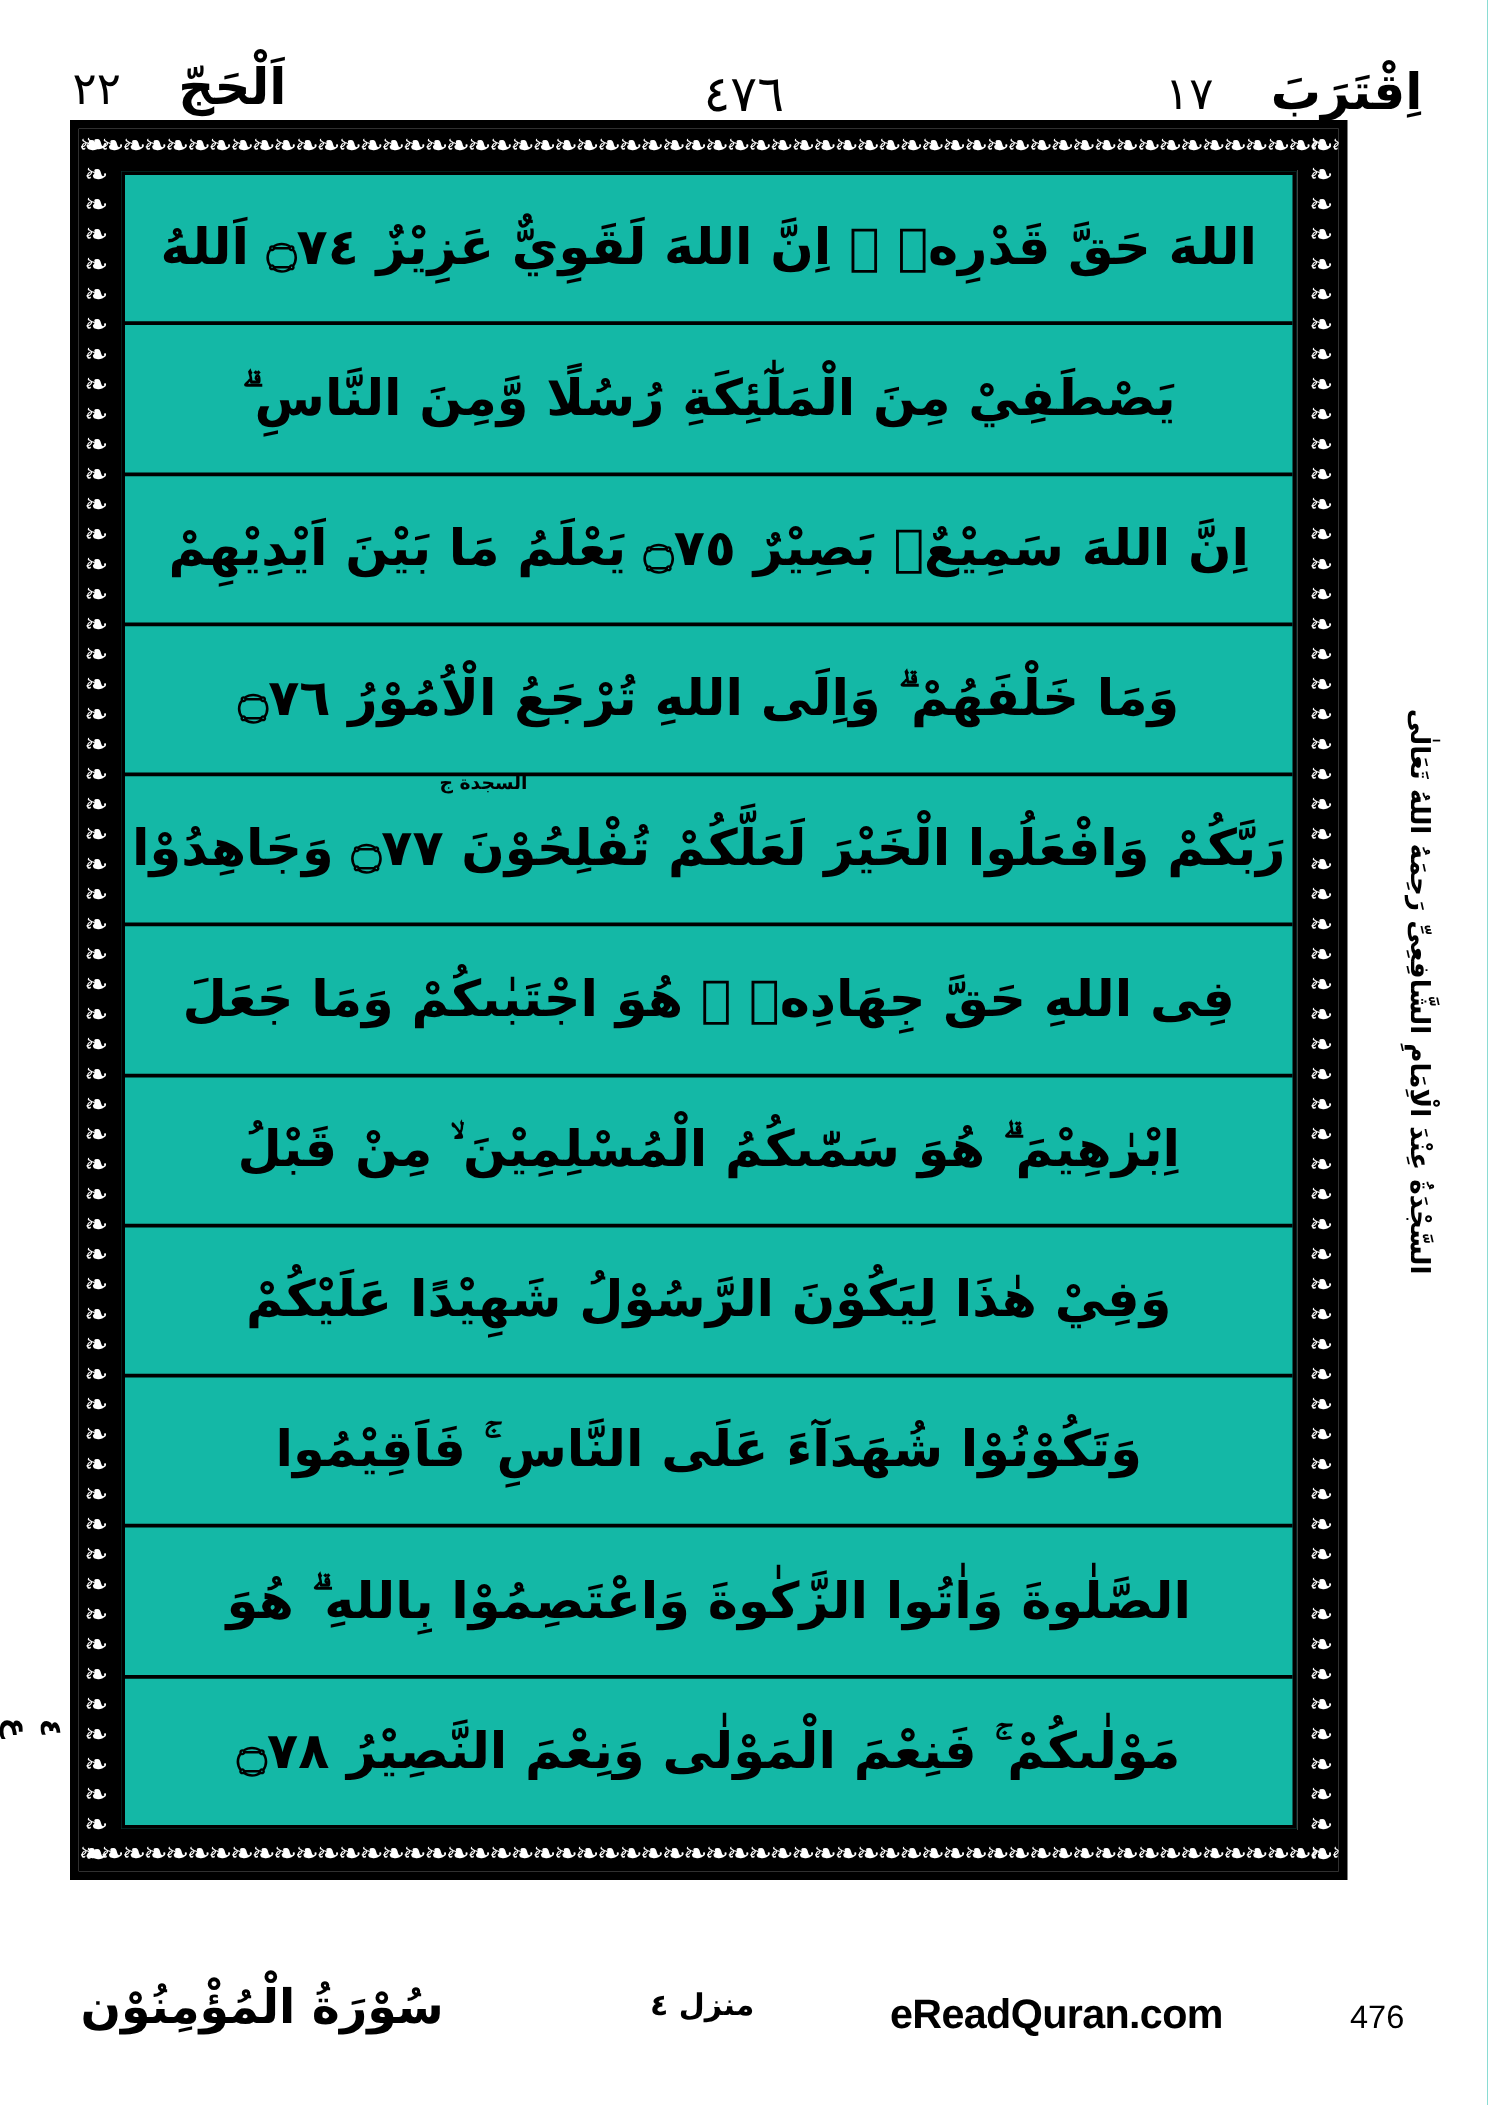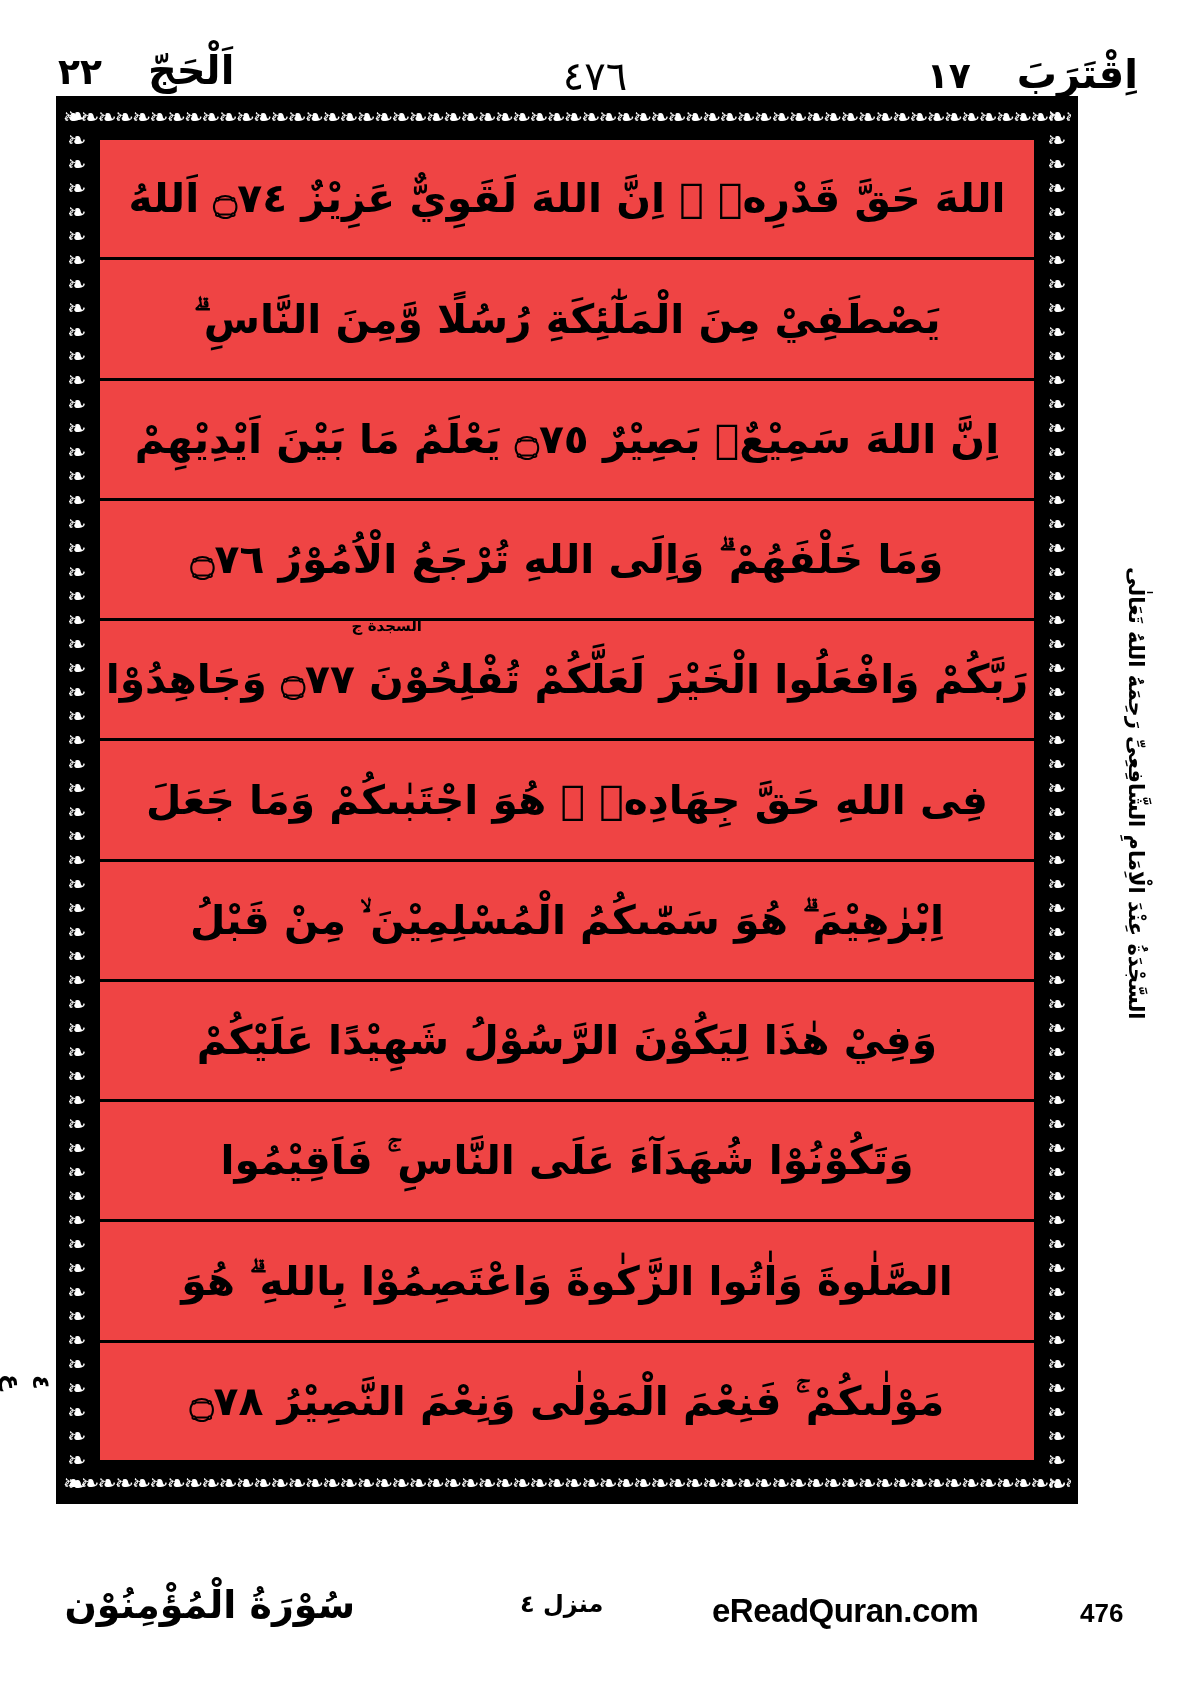--- a/index.html
+++ b/index.html
@@ -25,21 +25,21 @@
   }
   .hdr-right{position:absolute;right:52px;top:20px;}
   .hdr-left{position:absolute;left:58px;top:16px;}
   .hdr-center{position:absolute;left:0;width:1190px;text-align:center;top:22px;}
   .hdr-ar{
     font-size:40px;font-weight:700;
     font-family:"DejaVu Sans","Liberation Sans",sans-serif;
     letter-spacing:0px;line-height:1;margin-left:32px;
   }
   .hdr-num{
-    font-size:36px;font-weight:700;line-height:1;
+    font-size:36px;font-weight:400;line-height:1;
   }
   .hdr-page{
     font-size:40px;font-weight:400;line-height:1;
   }
 
   
   .frame{
     position:absolute;
     left:56px;top:96px;
     width:1022px;height:1408px;
@@ -90,21 +90,21 @@
     border:4px solid #000;
   }
 
   
   .textblock{
     position:absolute;
     left:97px;top:137px;
     width:940px;height:1326px;
     box-sizing:border-box;
     border:3px solid #000;
-    background:#ef4444;
+    background:#14b8a6;
     display:flex;
     flex-direction:column;
   }
   .aline{
     flex:1 1 0;
     border-bottom:3px solid #000;
     position:relative;
     display:flex;
     align-items:center;
     justify-content:center;
@@ -185,21 +185,21 @@
   }
   .ft-brand{
     position:absolute;left:712px;top:16px;
     font-size:33px;font-weight:700;
     font-family:"Liberation Sans",sans-serif;
     letter-spacing:-0.5px;
     line-height:1;white-space:nowrap;
   }
   .ft-page{
     position:absolute;left:1080px;top:22px;
-    font-size:26px;font-weight:700;
+    font-size:26px;font-weight:400;
     font-family:"Liberation Sans",sans-serif;
     line-height:1;
   }
 </style>
 </head>
 <body>
 
 <div class="header">
 
   <div class="hdr-side hdr-right">

